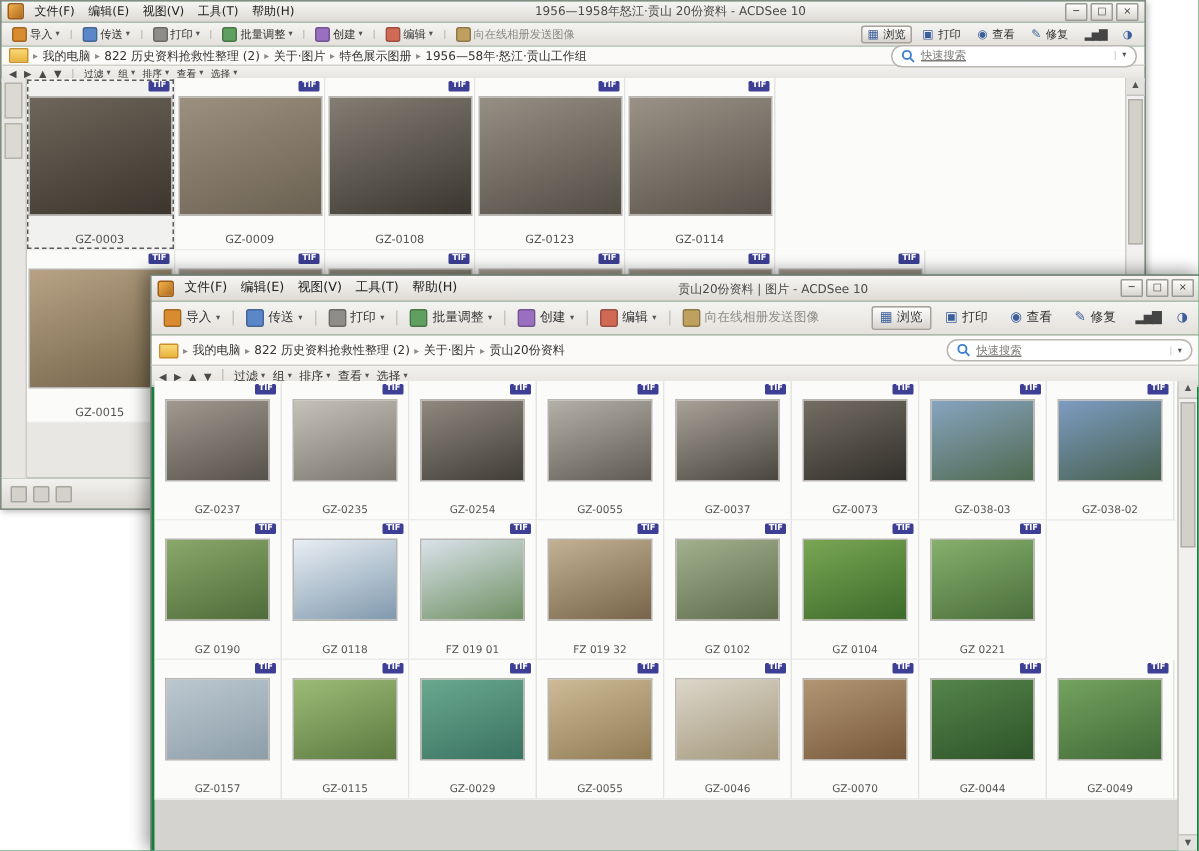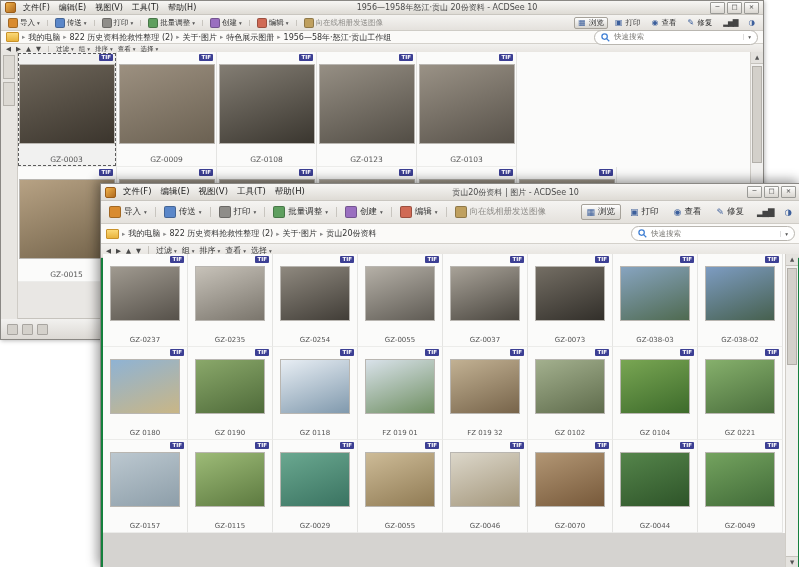--- a/index.html
+++ b/index.html
@@ -52,21 +52,21 @@
   .crumbbar{display:flex;align-items:center;gap:3px;padding:0 5px;background:#fbfaf8;
             border-bottom:1px solid #d4d1cb;}
   #bgwin .crumbbar{height:12px;}
   #fgwin .crumbbar{height:19px;}
   .folder{width:11px;height:8px;flex:0 0 auto;border:1px solid #c9922a;border-radius:1px;
           background:linear-gradient(#fbd978,#e8b33d);}
   .crumb{font-size:8px;color:#333;white-space:nowrap;}
   .crumbsep{font-size:6.5px;color:#8a8a8a;}
   .searchbox{margin-left:auto;display:flex;align-items:center;gap:4px;background:#fff;
              border:1px solid #b9b6b0;border-radius:8px;padding:1px 6px;min-width:150px;height:11px;}
-  .searchtext{font-size:7.5px;color:#7d7b77;}
+  .searchtext{font-size:7.5px;color:#7d7b77;text-decoration:underline;}
   .searchdrop{font-size:5.5px;color:#555;margin-left:auto;border-left:1px solid #ddd;padding-left:4px;}
 
   .minibar{display:flex;align-items:center;gap:5px;padding:0 5px;color:#333;
            background:linear-gradient(#f2f1ef,#e6e3de);border-bottom:1px solid #cfccc6;}
   #bgwin .minibar{height:10px;font-size:6.5px;}
   #fgwin .minibar{height:13px;font-size:8px;}
   .navico{font-size:6.5px;color:#4a4a4a;}
   .fbtn{display:flex;align-items:center;gap:2px;white-space:nowrap;}
 
   .leftstrip{position:absolute;left:0;top:51px;bottom:20px;width:16px;background:#e8e6e2;
@@ -259,21 +259,21 @@
           <div class="thumblabel">GZ-0108</div>
         </div>
         <div class="cell">
           <span class="badge" style="background: rgb(60, 63, 148);">TIF</span>
           <div class="thumbimg" style="background: linear-gradient(160deg, rgb(150, 143, 132), rgb(82, 77, 69));"></div>
           <div class="thumblabel">GZ-0123</div>
         </div>
         <div class="cell">
           <span class="badge" style="background: rgb(60, 63, 148);">TIF</span>
           <div class="thumbimg" style="background: linear-gradient(160deg, rgb(154, 146, 134), rgb(87, 81, 73));"></div>
-          <div class="thumblabel">GZ-0103</div>
+          <div class="thumblabel">GZ-0114</div>
         </div>
       </div>
       <div class="thumbrow">
         <div class="cell">
           <span class="badge" style="background: rgb(60, 63, 148);">TIF</span>
           <div class="thumbimg" style="background: linear-gradient(160deg, rgb(183, 162, 132), rgb(115, 99, 74));"></div>
           <div class="thumblabel">GZ-0015</div>
         </div>
         <div class="cell">
           <span class="badge" style="background: rgb(60, 63, 148);">TIF</span>
@@ -482,25 +482,20 @@
         </div>
         <div class="cell">
           <span class="badge" style="background: rgb(60, 63, 148);">TIF</span>
           <div class="thumbimg" style="background: linear-gradient(160deg, rgb(125, 156, 194), rgb(70, 96, 78));"></div>
           <div class="thumblabel">GZ-038-02</div>
         </div>
       </div>
       <div class="thumbrow">
         <div class="cell">
           <span class="badge" style="background: rgb(60, 63, 148);">TIF</span>
-          <div class="thumbimg" style="background: linear-gradient(160deg, rgb(143, 179, 212), rgb(201, 182, 134));"></div>
-          <div class="thumblabel">GZ 0180</div>
-        </div>
-        <div class="cell">
-          <span class="badge" style="background: rgb(60, 63, 148);">TIF</span>
           <div class="thumbimg" style="background: linear-gradient(160deg, rgb(138, 168, 106), rgb(79, 107, 58));"></div>
           <div class="thumblabel">GZ 0190</div>
         </div>
         <div class="cell">
           <span class="badge" style="background: rgb(60, 63, 148);">TIF</span>
           <div class="thumbimg" style="background: linear-gradient(160deg, rgb(232, 238, 244), rgb(128, 153, 173));"></div>
           <div class="thumblabel">GZ 0118</div>
         </div>
         <div class="cell">
           <span class="badge" style="background: rgb(60, 63, 148);">TIF</span>

